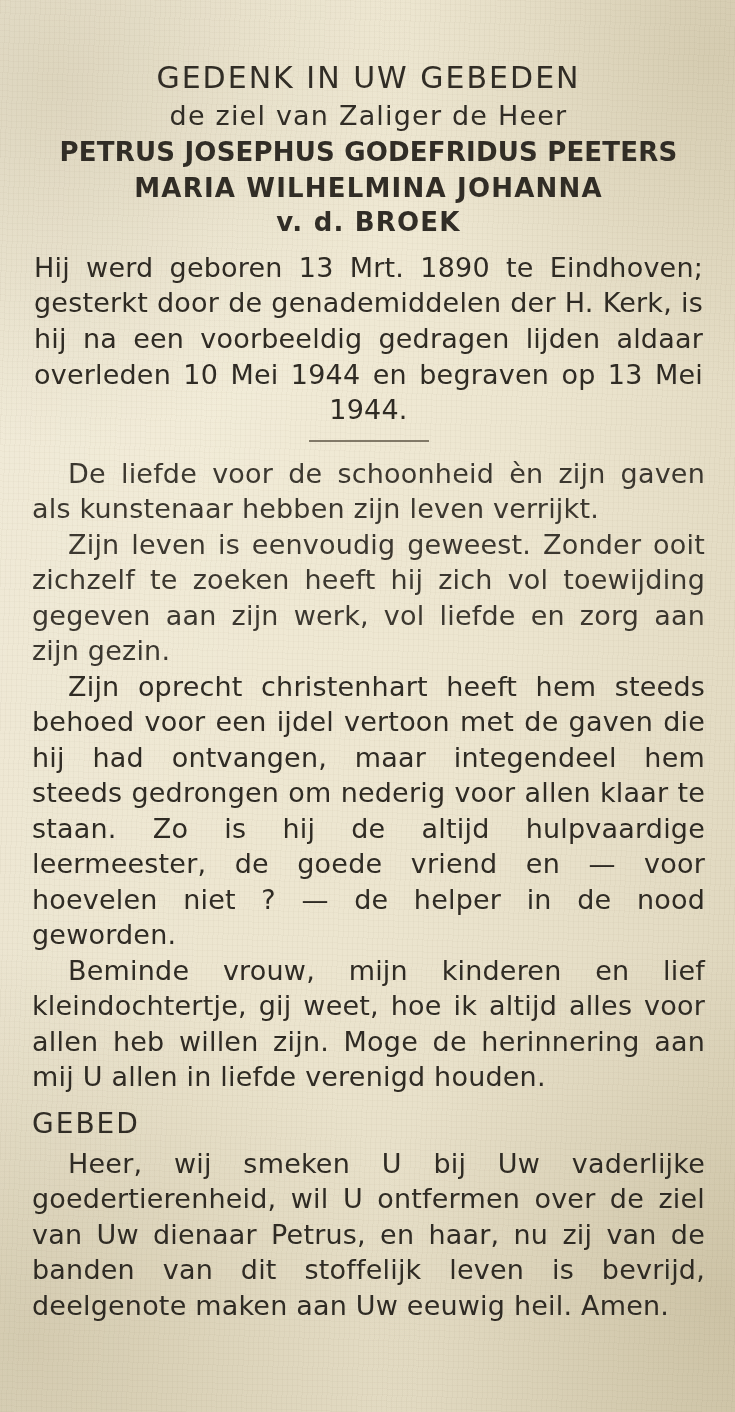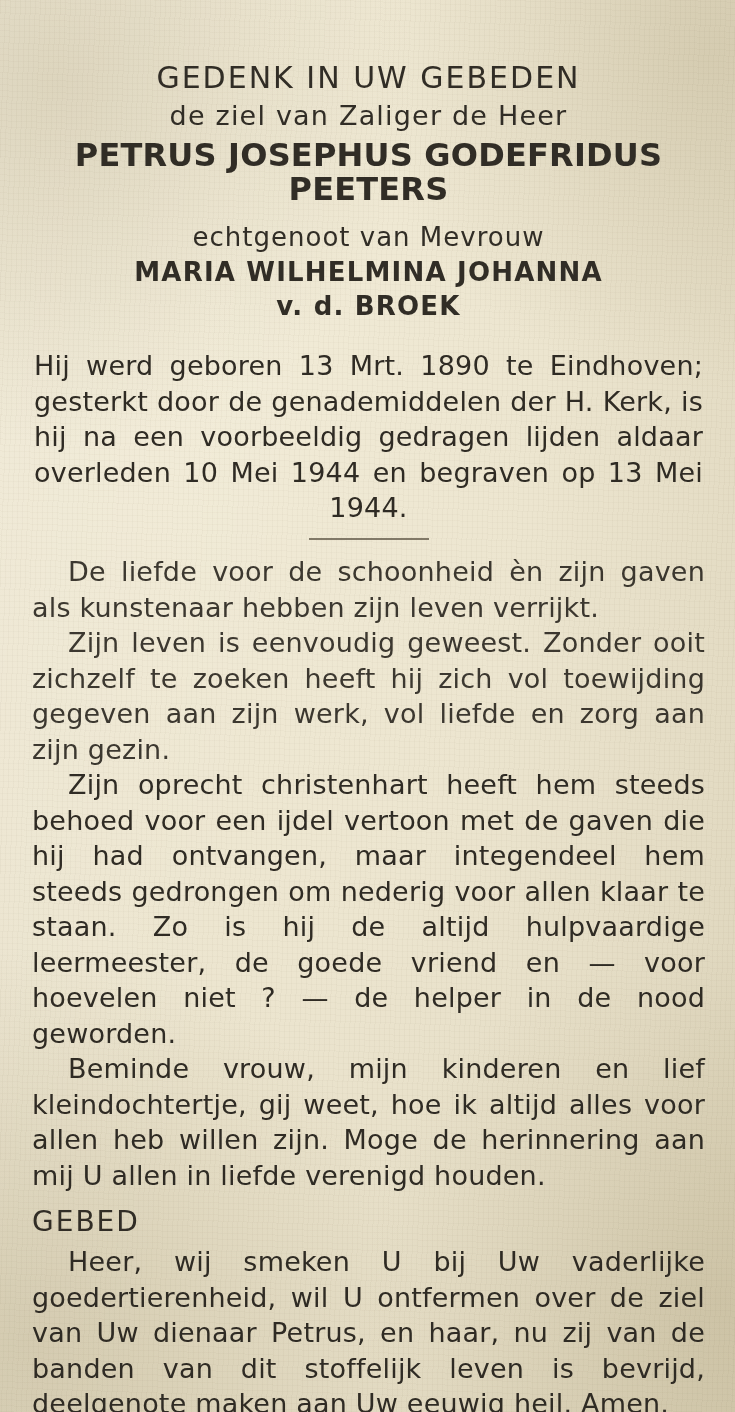--- a/index.html
+++ b/index.html
@@ -61,41 +61,41 @@
     margin-bottom: 7px;
     font-weight: 400;
   }
   .l2 {
     font-size: 27px;
     letter-spacing: 1.2px;
     margin-bottom: 7px;
     font-weight: 400;
   }
   .l3 {
-    font-size: 32px;
+    font-size: 26px;
     font-weight: bold;
     letter-spacing: 0.2px;
-    margin-bottom: 16px;
+    margin-bottom: 8px;
   }
   .l4 {
     font-size: 26px;
     letter-spacing: 1px;
     margin-bottom: 7px;
   }
   .l5 {
     font-size: 26px;
     font-weight: bold;
     letter-spacing: 1.2px;
     margin-bottom: 6px;
   }
   .l6 {
     font-size: 26px;
     font-weight: bold;
     letter-spacing: 1.2px;
-    margin-bottom: 28px;
+    margin-bottom: 14px;
   }
   .bio {
     font-size: 27px;
     line-height: 1.32;
     text-align: justify;
     text-align-last: center;
     letter-spacing: 0.2px;
     color: #2f2b24;
     margin: 0 2px 6px 2px;
   }
@@ -128,21 +128,20 @@
 </style>
 </head>
 <body>
 
 <div class="card">
   <div class="content">
 
     <div class="line l1">GEDENK IN UW  GEBEDEN</div>
     <div class="line l2">de ziel van Zaliger de Heer</div>
     <div class="line l3">PETRUS JOSEPHUS GODEFRIDUS PEETERS</div>
-    <div class="line l4">echtgenoot van Mevrouw</div>
     <div class="line l5">MARIA WILHELMINA JOHANNA</div>
     <div class="line l6">v. d. BROEK</div>
 
     <div class="bio">Hij werd geboren 13 Mrt. 1890 te Eindhoven; gesterkt door de genademiddelen der H. Kerk, is hij na een voorbeeldig gedragen lijden aldaar overleden 10 Mei 1944 en begraven op 13 Mei 1944.</div>
 
     <div class="divider"></div>
 
     <div class="para faded">De liefde voor de schoonheid èn zijn gaven als kunstenaar hebben zijn leven verrijkt.</div>
     <div class="para faded">Zijn leven is eenvoudig geweest. Zonder ooit zichzelf te zoeken heeft hij zich vol toewijding gegeven aan zijn werk, vol liefde en zorg aan zijn gezin.</div>
     <div class="para">Zijn oprecht christenhart heeft hem steeds behoed voor een ijdel vertoon met de gaven die hij had ontvangen, maar integendeel hem steeds gedrongen om nederig voor allen klaar te staan. Zo is hij de altijd hulpvaardige leermeester, de goede vriend en — voor hoevelen niet ? — de helper in de nood geworden.</div>

